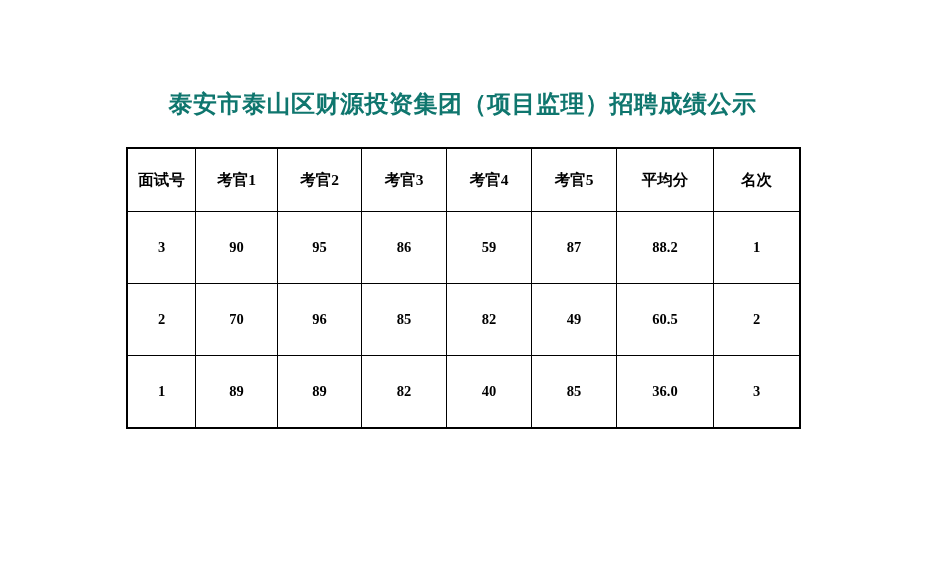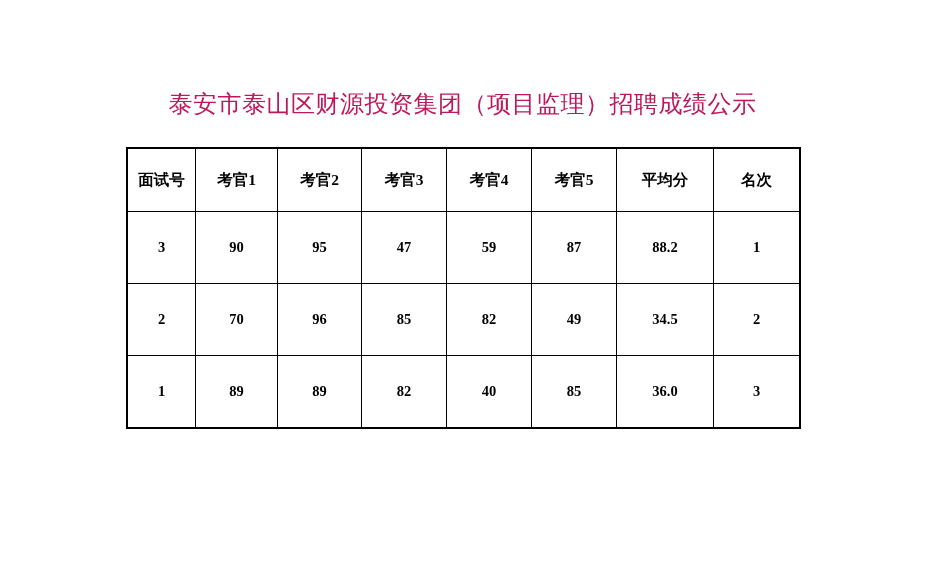--- a/index.html
+++ b/index.html
@@ -19,24 +19,24 @@
     width: 925px;
     height: 564px;
   }
   .doc-title {
     position: absolute;
     left: 0;
     top: 88px;
     width: 925px;
     text-align: center;
     font-family: "Liberation Serif", serif;
-    font-weight: normal;
+    font-weight: bold;
     font-size: 24px;
     letter-spacing: 0.5px;
-    color: #be185d;
+    color: #0f766e;
   }
   .table-wrap {
     position: absolute;
     left: 127px;
     top: 148px;
     width: 672px;
   }
   table.scores {
     border-collapse: collapse;
     width: 672px;
@@ -100,34 +100,34 @@
           <td>考官3</td>
           <td>考官4</td>
           <td>考官5</td>
           <td>平均分</td>
           <td>名次</td>
         </tr>
         <tr class="data-row">
           <td>3</td>
           <td>90</td>
           <td>95</td>
-          <td>47</td>
+          <td>86</td>
           <td>59</td>
           <td>87</td>
           <td>88.2</td>
           <td>1</td>
         </tr>
         <tr class="data-row">
           <td>2</td>
           <td>70</td>
           <td>96</td>
           <td>85</td>
           <td>82</td>
           <td>49</td>
-          <td>34.5</td>
+          <td>60.5</td>
           <td>2</td>
         </tr>
         <tr class="data-row">
           <td>1</td>
           <td>89</td>
           <td>89</td>
           <td>82</td>
           <td>40</td>
           <td>85</td>
           <td>36.0</td>

